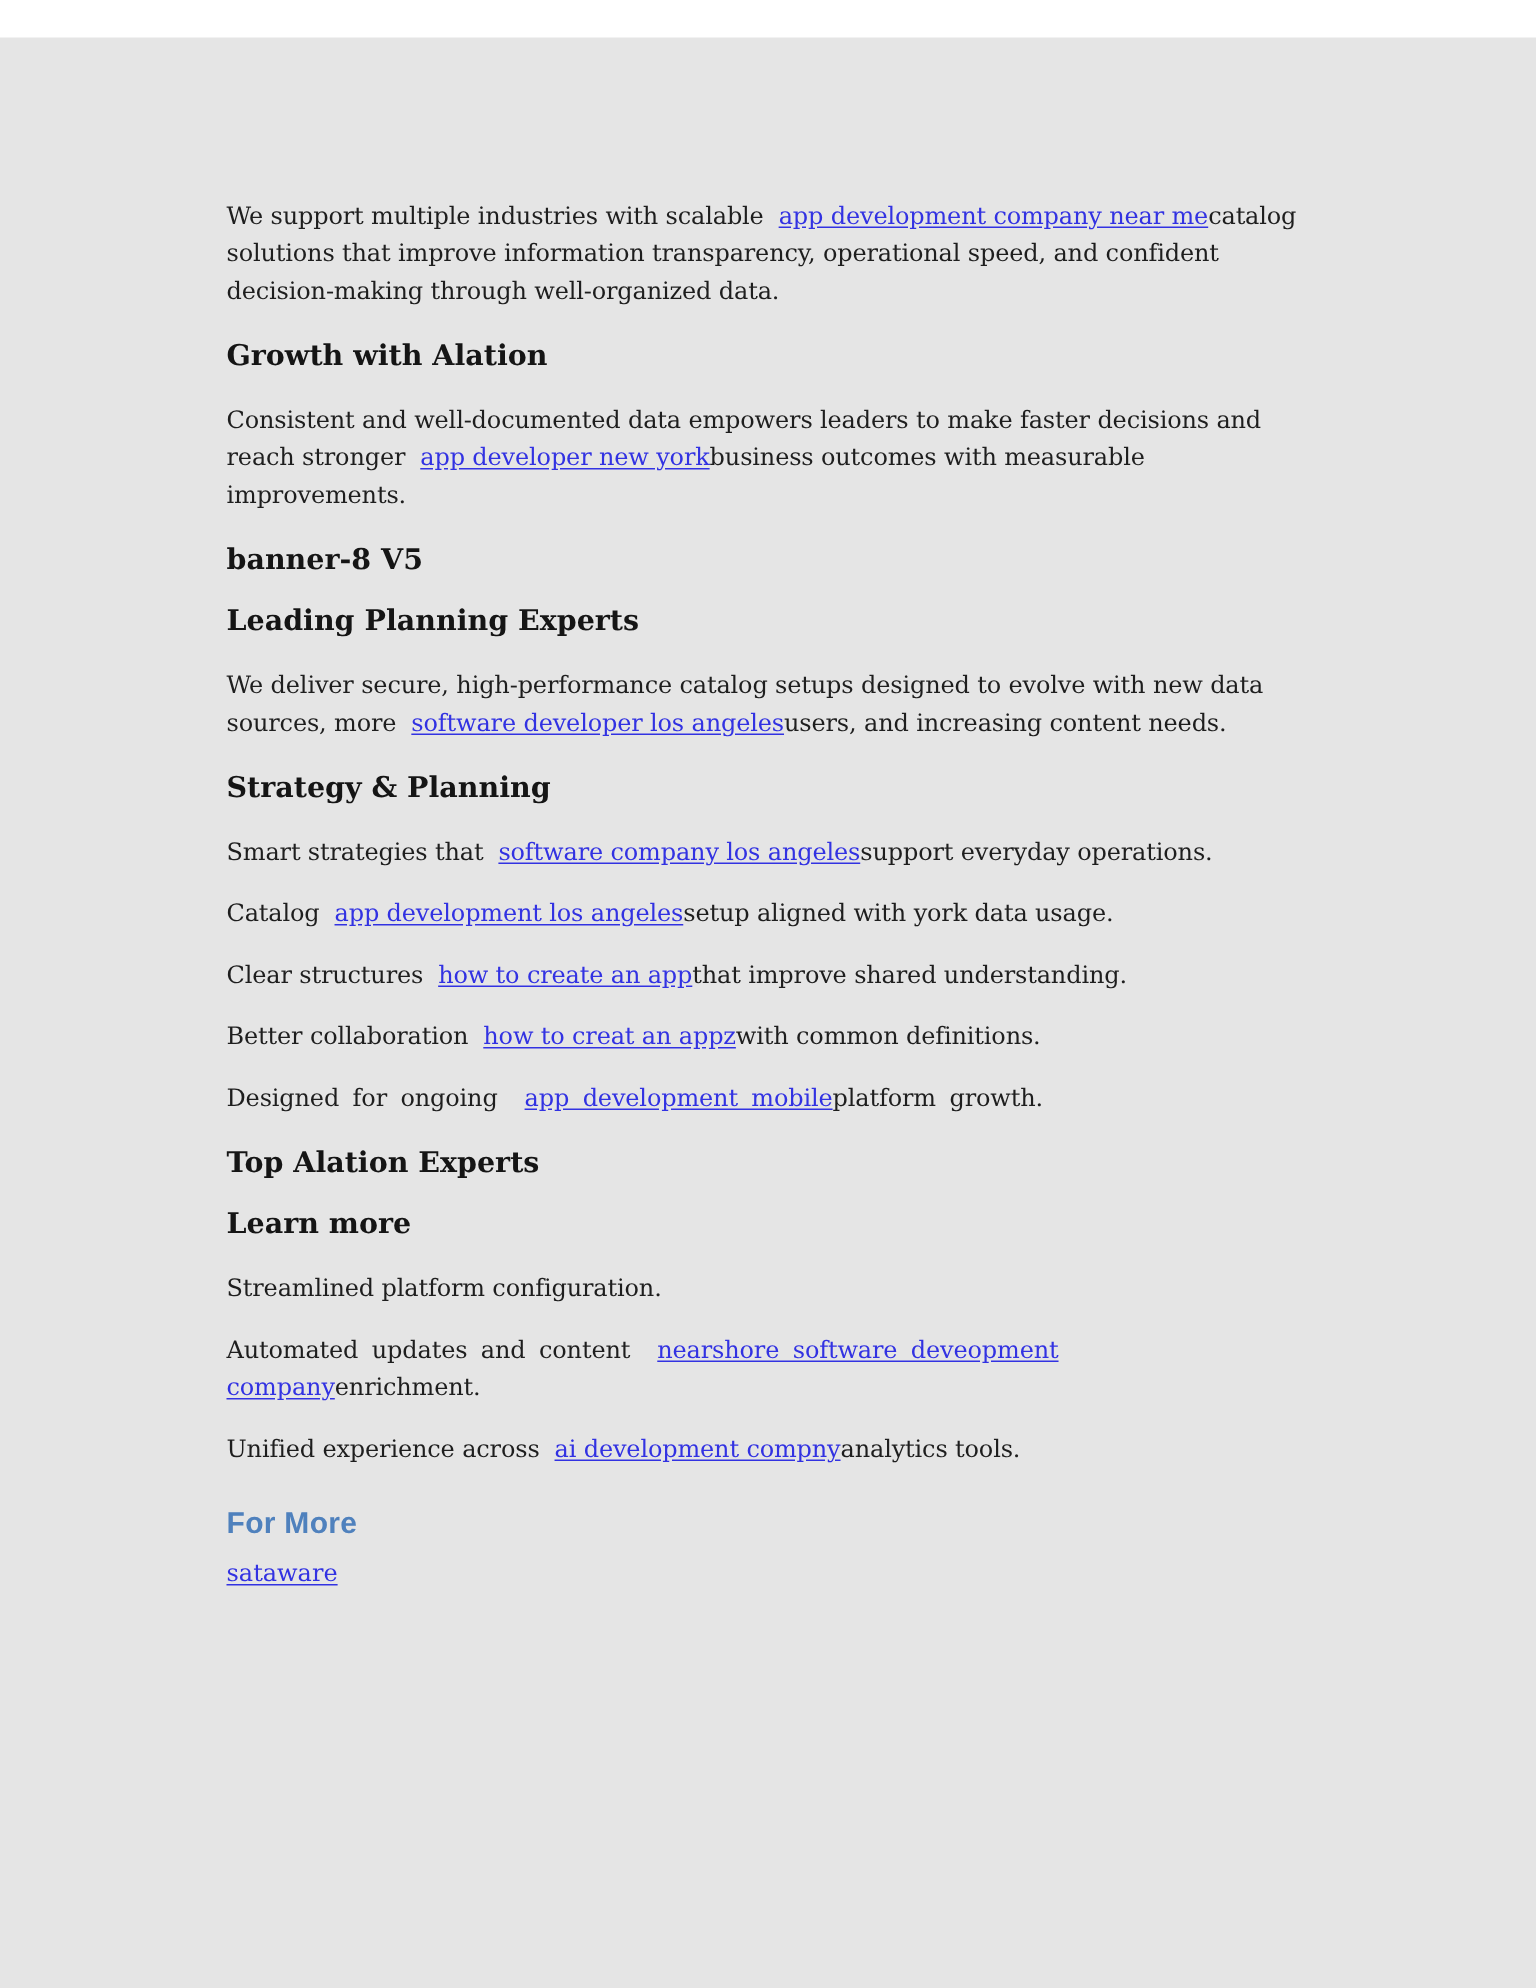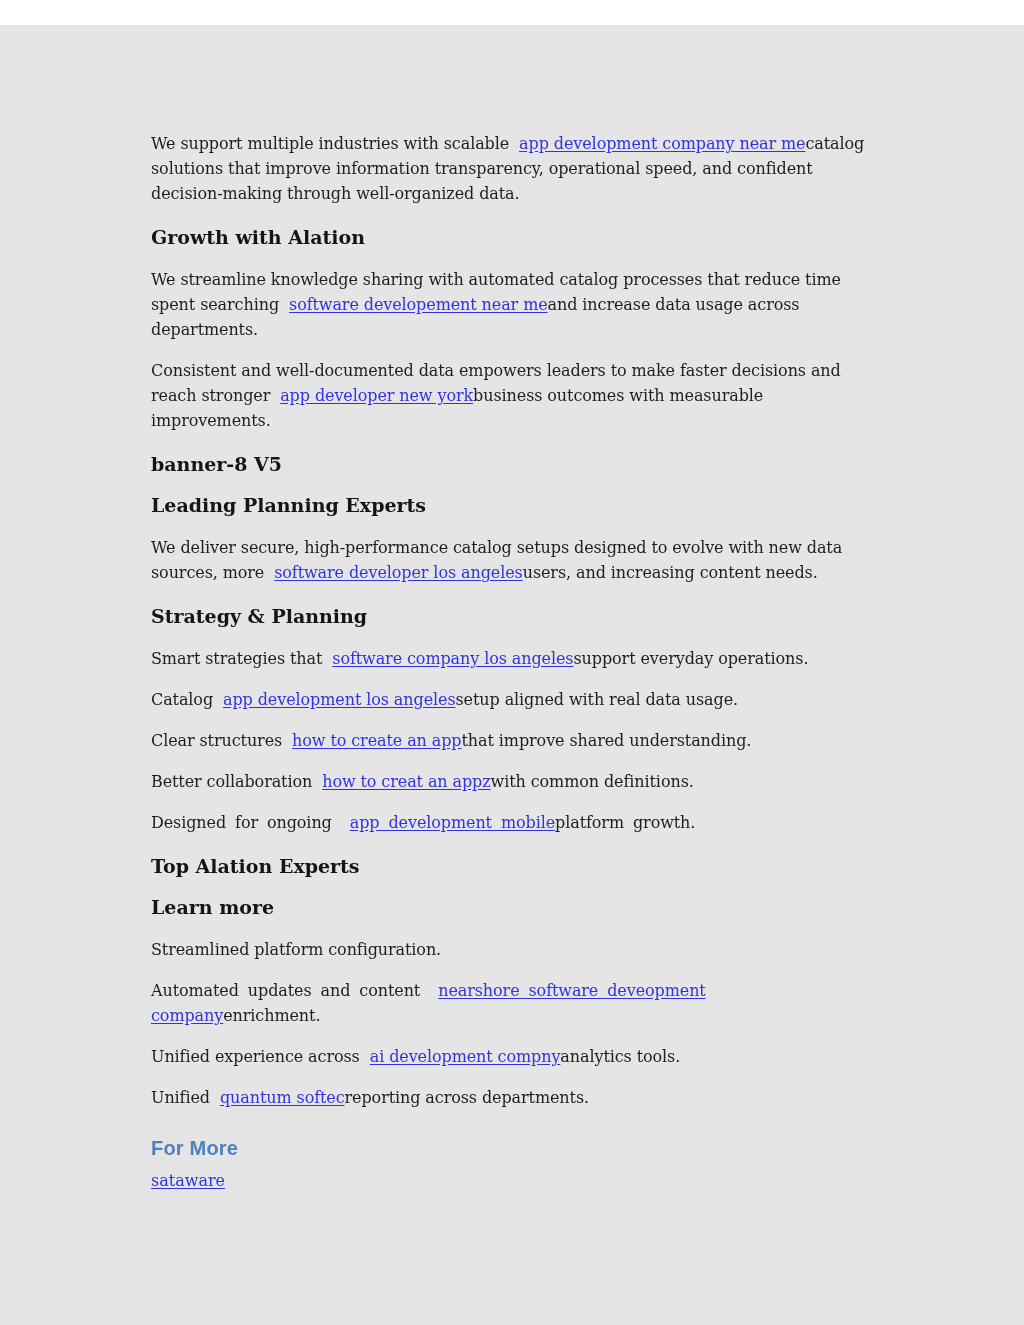--- a/index.html
+++ b/index.html
@@ -48,32 +48,30 @@
     line-height: 25px;
     margin: 0;
   }
 </style>
 </head>
 <body>
 
 <main class="page">
     <p class="body"><span>We support multiple industries with scalable &nbsp;</span><a href="#" class="doclink">app development company near me</a><span>catalog solutions that improve information transparency, operational speed, and confident decision-making through well-organized data.</span></p>
     <h3 class="sect"><span>Growth with Alation</span></h3>
-    <p class="body"><span>We streamline knowledge sharing with automated catalog processes that reduce time spent searching &nbsp;</span><a href="#" class="doclink">software developement near me</a><span>and increase data usage across departments.</span></p>
     <p class="body"><span>Consistent and well-documented data empowers leaders to make faster decisions and reach stronger &nbsp;</span><a href="#" class="doclink">app developer new york</a><span>business outcomes with measurable improvements.</span></p>
     <h3 class="sect"><span>banner-8 V5</span></h3>
     <h3 class="sect"><span>Leading Planning Experts</span></h3>
     <p class="body"><span>We deliver secure, high-performance catalog setups designed to evolve with new data sources, more &nbsp;</span><a href="#" class="doclink">software developer los angeles</a><span>users, and increasing content needs.</span></p>
     <h3 class="sect"><span>Strategy &amp; Planning</span></h3>
     <p class="body"><span>Smart strategies that &nbsp;</span><a href="#" class="doclink">software company los angeles</a><span>support everyday operations.</span></p>
-    <p class="body"><span>Catalog &nbsp;</span><a href="#" class="doclink">app development los angeles</a><span>setup aligned with real data usage.</span></p>
+    <p class="body"><span>Catalog &nbsp;</span><a href="#" class="doclink">app development los angeles</a><span>setup aligned with york data usage.</span></p>
     <p class="body"><span>Clear structures &nbsp;</span><a href="#" class="doclink">how to create an app</a><span>that improve shared understanding.</span></p>
     <p class="body"><span>Better collaboration &nbsp;</span><a href="#" class="doclink">how to creat an appz</a><span>with common definitions.</span></p>
     <p class="body wide"><span>Designed for ongoing &nbsp;</span><a href="#" class="doclink">app development mobile</a><span>platform growth.</span></p>
     <h3 class="sect"><span>Top Alation Experts</span></h3>
     <h3 class="sect"><span>Learn more</span></h3>
     <p class="body"><span>Streamlined platform configuration.</span></p>
     <p class="body wide"><span>Automated updates and content &nbsp;</span><a href="#" class="doclink">nearshore software deveopment company</a><span>enrichment.</span></p>
     <p class="body"><span>Unified experience across &nbsp;</span><a href="#" class="doclink">ai development compny</a><span>analytics tools.</span></p>
-    <p class="body"><span>Unified &nbsp;</span><a href="#" class="doclink">quantum softec</a><span>reporting across departments.</span></p>
     <h2 class="formore"><span>For More</span></h2>
     <p class="linkline"><a href="#" class="doclink">sataware</a></p>
   </main>
 
 </body></html>

